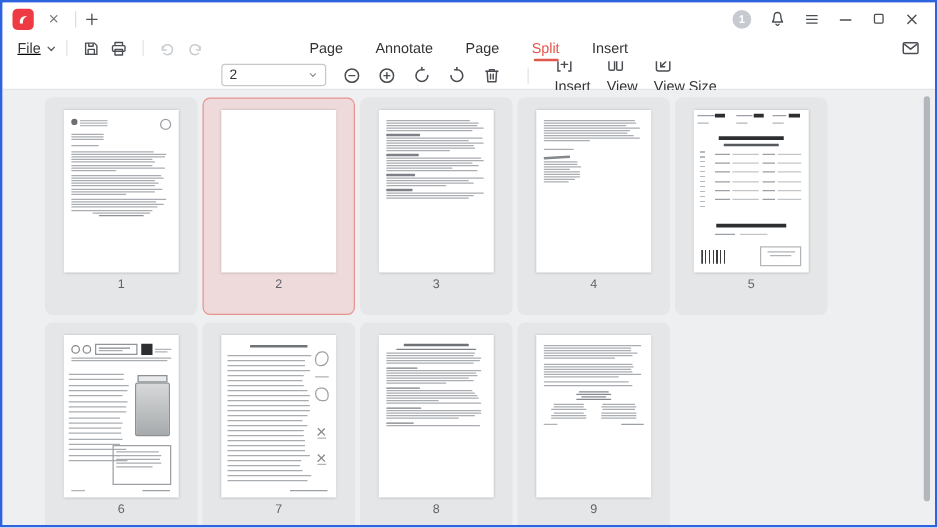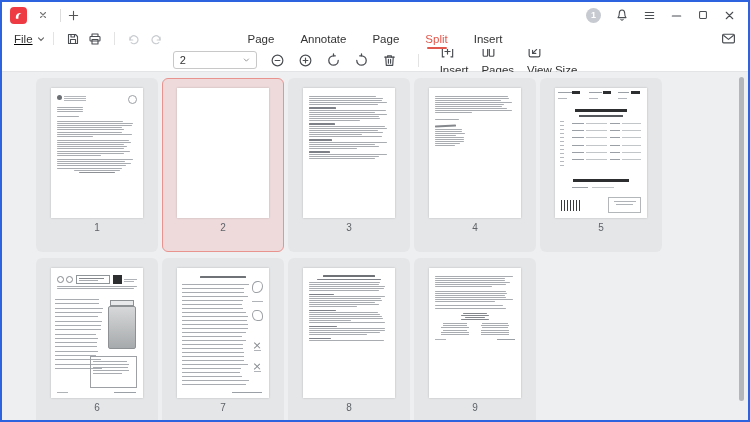--- a/index.html
+++ b/index.html
@@ -212,21 +212,21 @@
           <path d="M10.2 2 H11.8 V12 H10.2"></path>
           <path d="M7 4.6 V9.4 M4.6 7 H9.4"></path>
         </svg>
       <span>Insert</span>
     </div>
     <div class="tool-label-btn">
       <svg width="15" height="15" viewBox="0 0 14 14" fill="none" stroke="#4a4d52" stroke-width="1.1">
           <rect x="2" y="2.6" width="4.2" height="8.8" rx="1"></rect>
           <rect x="7.8" y="2.6" width="4.2" height="8.8" rx="1"></rect>
         </svg>
-      <span>Pages</span>
+      <span>View</span>
     </div>
     <div class="tool-label-btn">
       <svg width="15" height="15" viewBox="0 0 14 14" fill="none" stroke="#4a4d52" stroke-width="1.1" stroke-linecap="round" stroke-linejoin="round">
           <rect x="2" y="2" width="10" height="10" rx="1.5"></rect>
           <path d="M9 5 L5.2 8.8"></path>
           <path d="M5.2 5.8 V8.8 H8.2"></path>
         </svg>
       <span>View Size</span>
     </div>
   </div>

